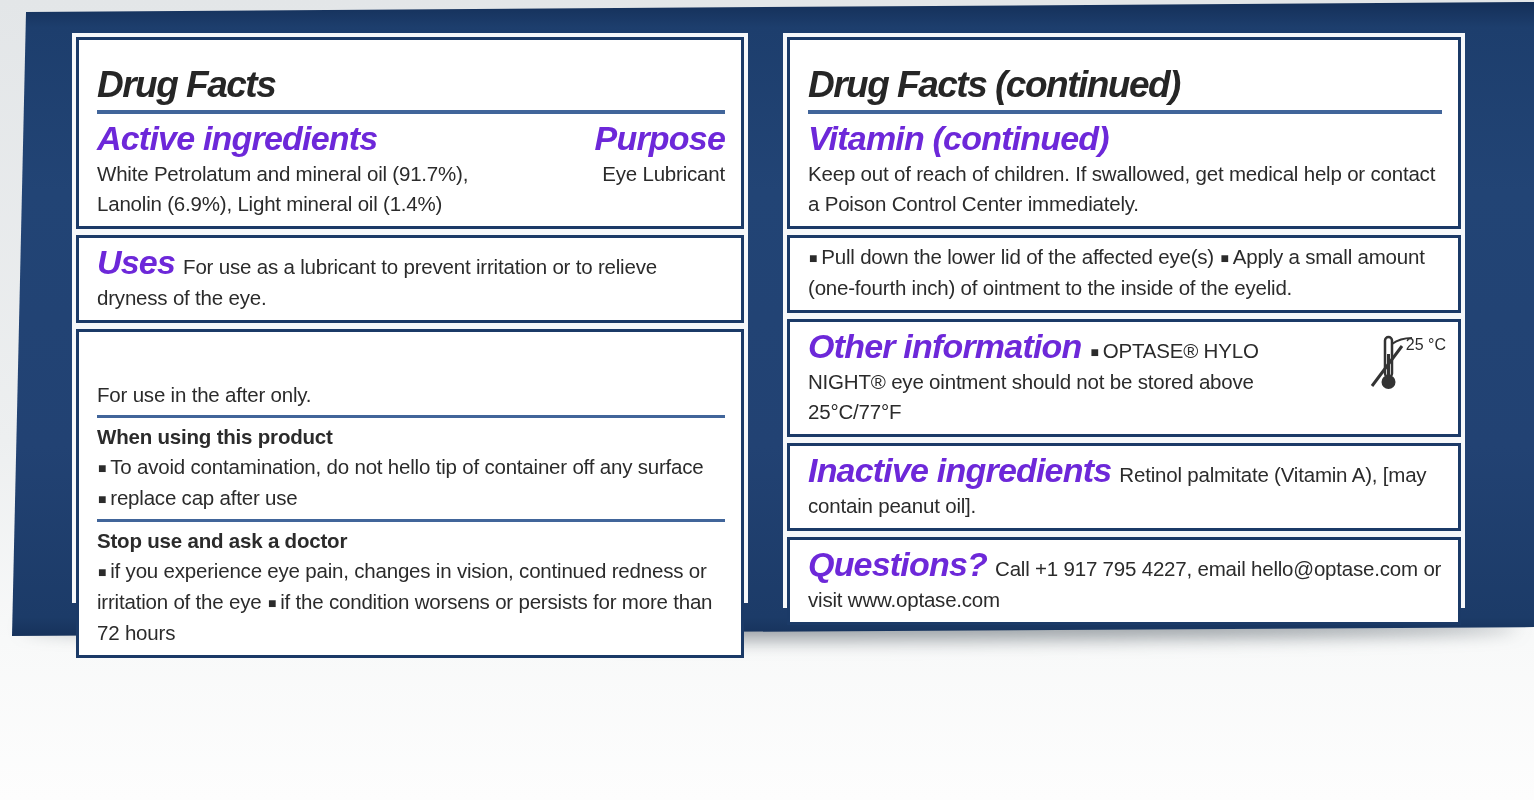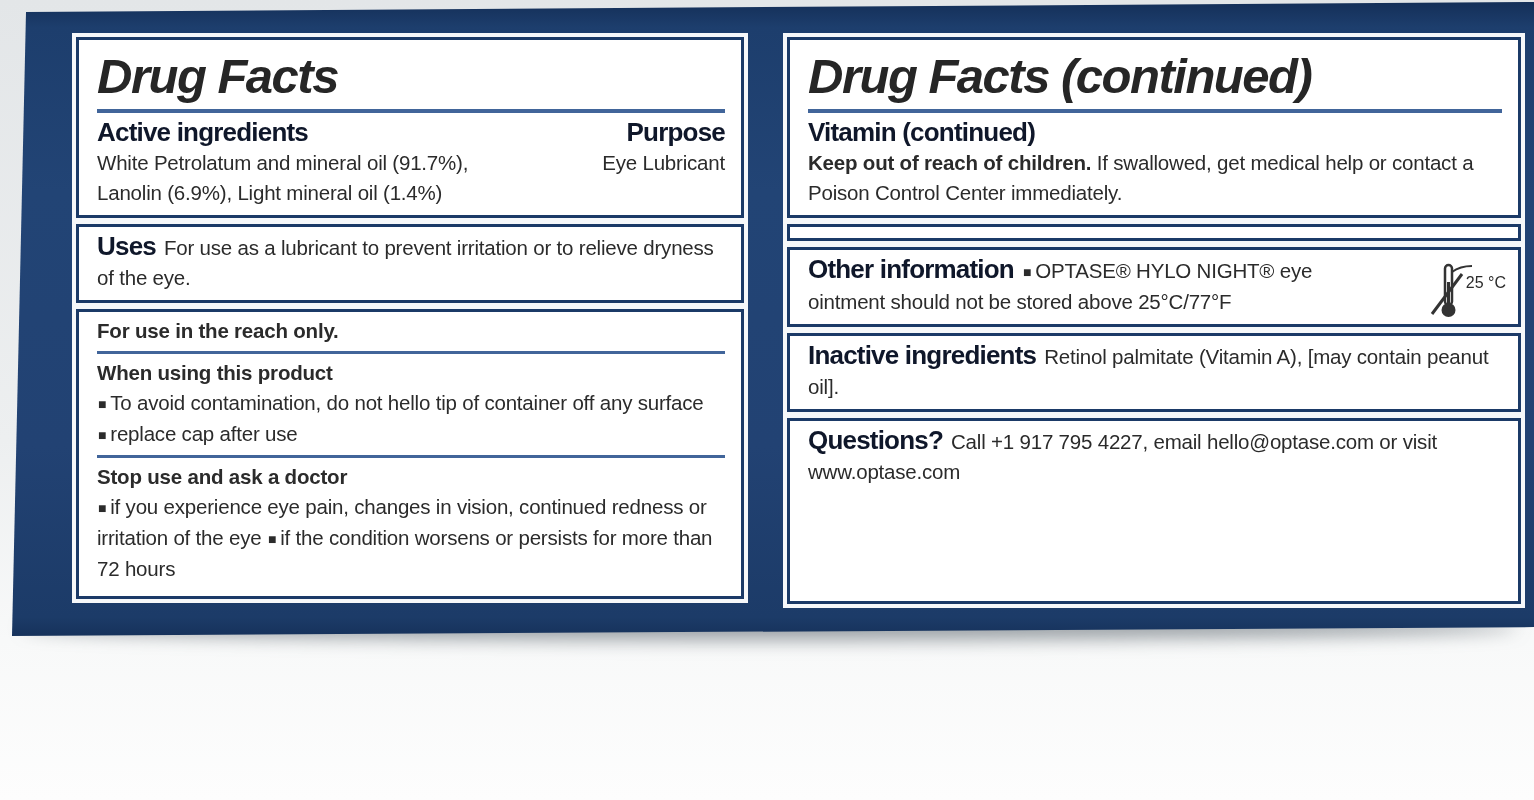--- a/index.html
+++ b/index.html
@@ -19,46 +19,46 @@
   .carton{
     position:absolute;left:10px;top:2px;width:1524px;height:634px;
     background:linear-gradient(180deg,#142f58 0%,#1d3e6d 4%,#224475 30%,#224273 70%,#1c3b68 97%,#16325b 100%);
     clip-path:polygon(16px 10px,100% 0,100% 98.6%,2px 100%);
   }
   .panel{
     position:absolute;background:#f6f8fa;padding:4px;box-sizing:border-box;
     display:flex;flex-direction:column;gap:6px;
   }
   .panel-left{left:72px;top:33px;width:676px;height:570px;}
-  .panel-right{left:783px;top:33px;width:742px;height:575px;}
+  .panel-right{left:783px;top:33px;width:682px;height:575px;}
   .sec{
     border:3px solid #1b3a67;background:#fff;box-sizing:border-box;
     padding:4px 16px 7px 18px;position:relative;
   }
   .grow{flex:1 1 auto;}
   .h-title{
-    font-size:49px;font-weight:bold;font-style:italic;letter-spacing:-1.5px;
-    color:#262626;margin:2px 0 0;line-height:1.25;
+    font-size:37px;font-weight:bold;font-style:italic;letter-spacing:-1.5px;
+    color:#262626;margin:18px 0 0;line-height:1.25;
   }
   .title-rule{border:none;border-top:4px solid #41659a;margin:2px 0 4px;}
   .thin-rule{border:none;border-top:3px solid #41659a;margin:5px 0 4px;}
   .h-sec{
-    font-size:26px;font-weight:bold;letter-spacing:-0.8px;
-    color:#0f172a;line-height:1.2;
+    font-size:34px;font-weight:bold;font-style:italic;letter-spacing:-0.8px;
+    color:#6d28d9;line-height:1.2;
   }
   .h-sub{font-size:21px;font-weight:bold;letter-spacing:-0.3px;}
   .txt{font-size:20.5px;line-height:30px;letter-spacing:-0.2px;margin:0;}
-  .b{font-weight:bold;}
+  .b{font-weight:normal;margin-top:44px;}
   p{margin:0;}
   .sq{font-size:14px;vertical-align:1px;padding:0 4px 0 1px;}
   .two-col{display:flex;justify-content:space-between;}
   .right-col{}
   .inline-head .h-sec{margin-right:8px;}
   .storage-icon{position:absolute;right:10px;top:8px;width:100px;height:62px;}
-  .storage-label{position:absolute;right:2px;top:16px;font-size:16px;color:#2b2b2b;margin-left:28px;}
+  .storage-label{position:absolute;right:2px;top:6px;font-size:16px;color:#2b2b2b;margin-left:28px;}
   .storage-icon svg{position:absolute;left:22px;top:4px;}
 </style>
 </head>
 <body>
 
 <div class="page">
   <div class="box-shadow"></div>
   <div class="carton"></div>
 
   <div class="panel panel-left">
@@ -75,21 +75,21 @@
       </div>
     </div>
 
     <div class="sec">
       <p class="txt inline-head">
         <span class="h-sec">Uses</span><span>For use as a lubricant to prevent irritation or to relieve dryness of the eye.</span>
       </p>
     </div>
 
     <div class="sec grow">
-      <p class="txt b">For use in the reach only.</p>
+      <p class="txt b">For use in the after only.</p>
       <hr class="thin-rule">
       <p class="txt h-sub">When using this product</p>
       <p class="txt">
         <span class="sq">■</span><span>To avoid contamination, do not hello tip of container off any surface</span>
         <span class="sq">■</span><span>replace cap after use</span>
       </p>
       <hr class="thin-rule">
       <p class="txt h-sub">Stop use and ask a doctor</p>
       <p class="txt">
         <span class="sq">■</span><span>if you experience eye pain, changes in vision, continued redness or irritation of the eye</span>
@@ -103,20 +103,24 @@
       <div class="h-title">Drug Facts (continued)</div>
       <hr class="title-rule">
       <div class="h-sec">Vitamin (continued)</div>
       <p class="txt">
         <span class="b">Keep out of reach of children.</span>
         <span>If swallowed, get medical help or contact a Poison Control Center immediately.</span>
       </p>
     </div>
 
     <div class="sec">
+      <p class="txt">
+        <span class="sq">■</span><span>Pull down the lower lid of the affected eye(s)</span>
+        <span class="sq">■</span><span>Apply a small amount (one-fourth inch) of ointment to the inside of the eyelid.</span>
+      </p>
     </div>
 
     <div class="sec">
       <p class="txt inline-head" style="width:520px">
         <span class="h-sec">Other information</span><span class="sq">■</span><span>OPTASE® HYLO NIGHT® eye ointment should not be stored above 25°C/77°F</span>
       </p>
       <div class="storage-icon">
         <span class="storage-label">25 °C</span>
         <svg width="44" height="58" viewBox="0 0 44 58">
           <rect x="15" y="3" width="7" height="40" rx="3.5" fill="none" stroke="#333" stroke-width="2.5"></rect>

